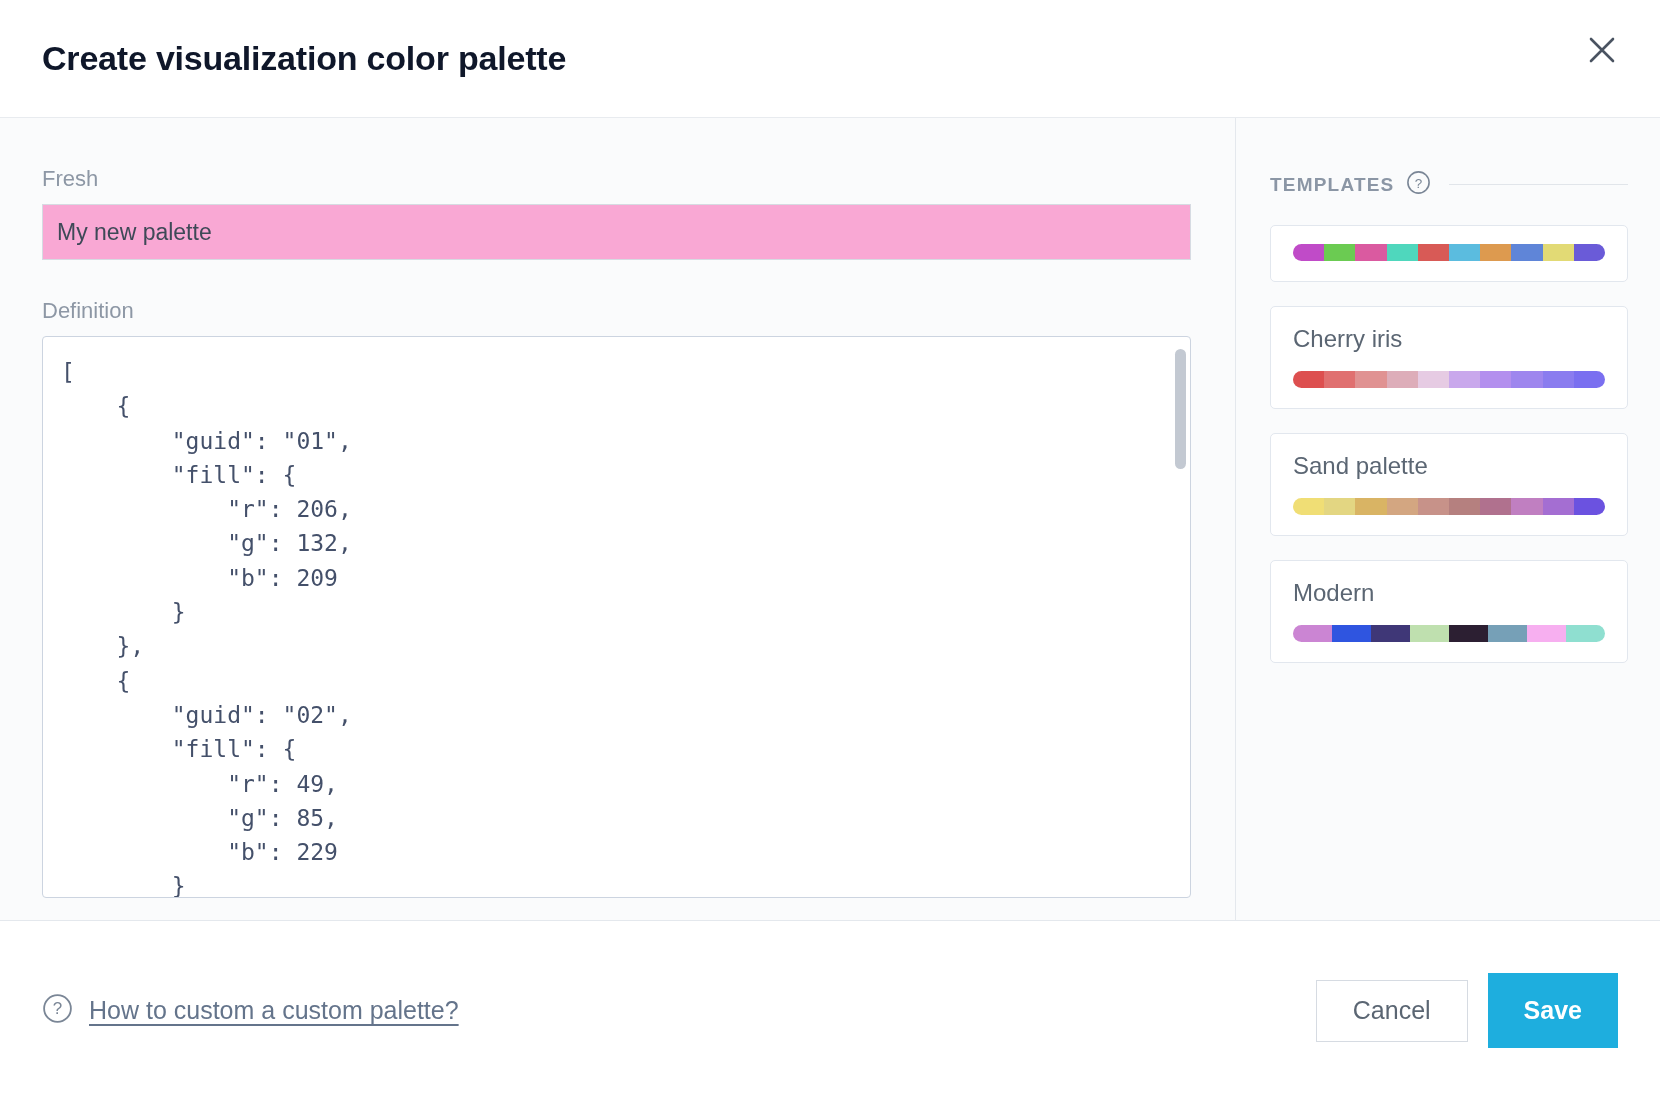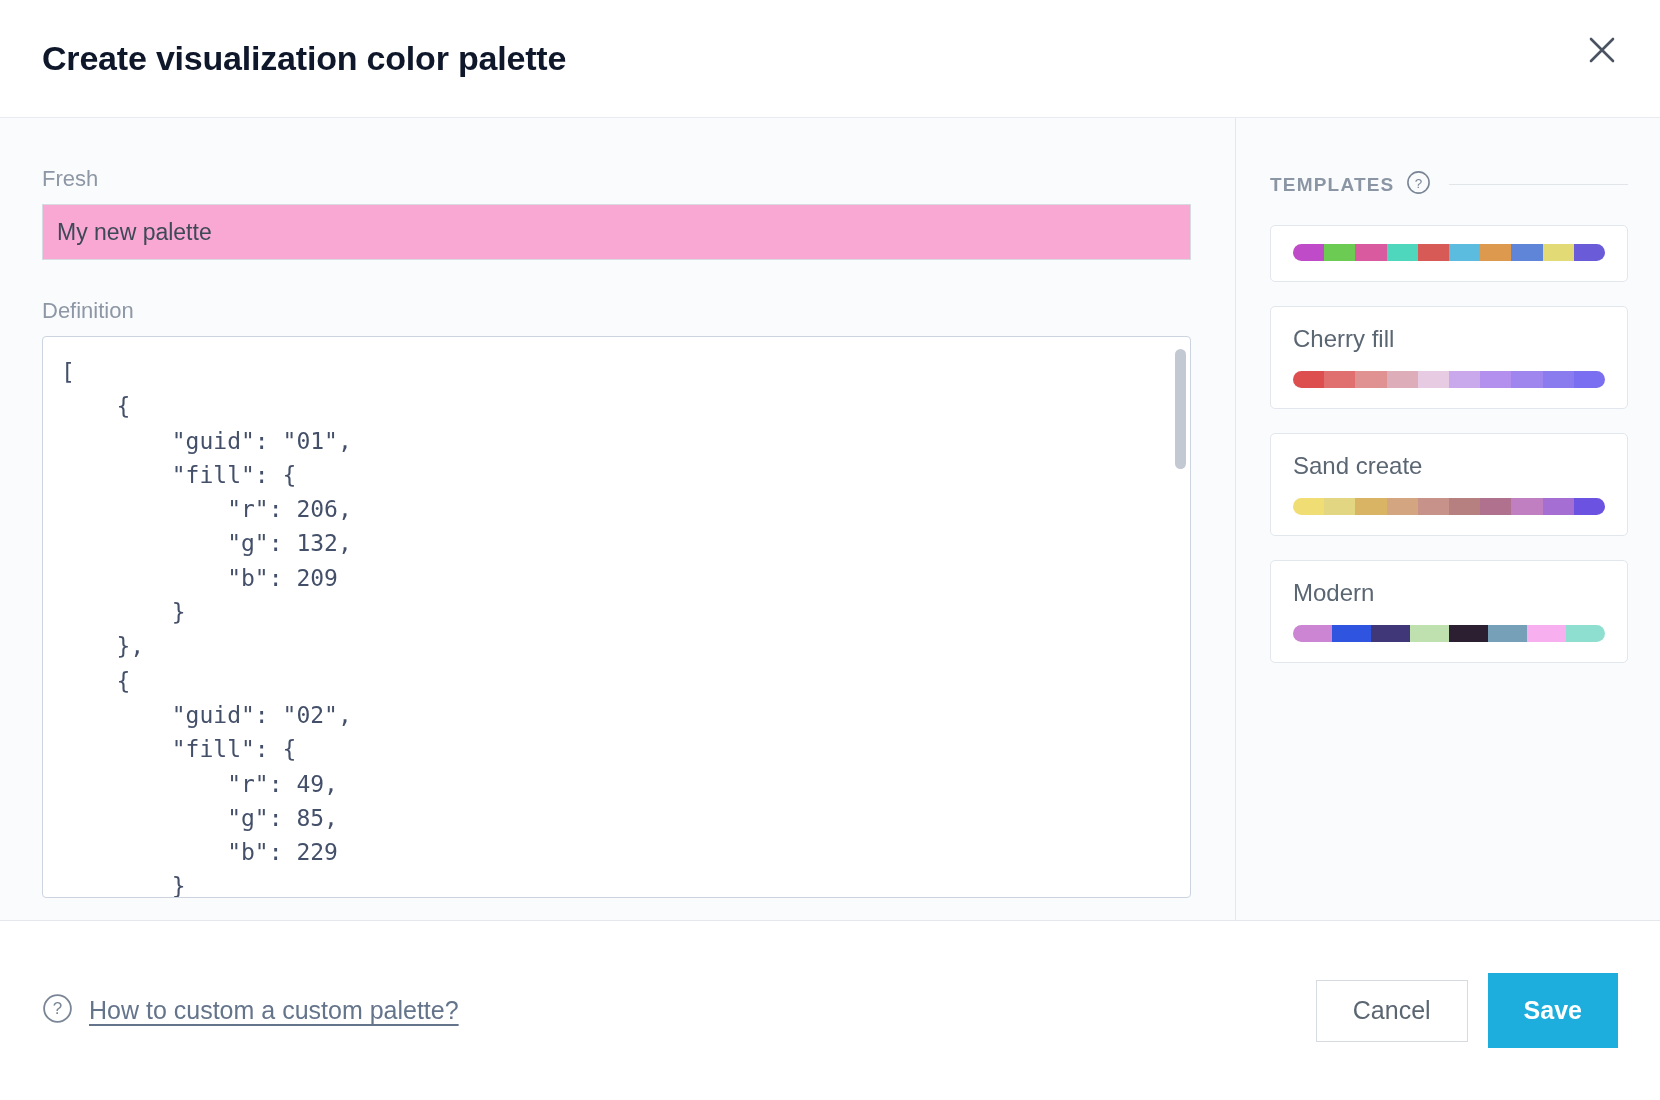--- a/index.html
+++ b/index.html
@@ -293,36 +293,36 @@
               <div class="swatch" style="background: rgb(79, 215, 189);"></div>
               <div class="swatch" style="background: rgb(216, 90, 86);"></div>
               <div class="swatch" style="background: rgb(91, 188, 223);"></div>
               <div class="swatch" style="background: rgb(221, 154, 79);"></div>
               <div class="swatch" style="background: rgb(95, 133, 216);"></div>
               <div class="swatch" style="background: rgb(226, 218, 117);"></div>
               <div class="swatch" style="background: rgb(106, 91, 216);"></div>
             </div>
           </div>
           <div class="tpl-card">
-            <div class="tpl-name">Cherry fill</div>
+            <div class="tpl-name">Cherry iris</div>
             <div class="swatch-bar">
               <div class="swatch" style="background: rgb(221, 79, 79);"></div>
               <div class="swatch" style="background: rgb(224, 112, 112);"></div>
               <div class="swatch" style="background: rgb(224, 146, 146);"></div>
               <div class="swatch" style="background: rgb(221, 173, 185);"></div>
               <div class="swatch" style="background: rgb(230, 203, 227);"></div>
               <div class="swatch" style="background: rgb(201, 168, 236);"></div>
               <div class="swatch" style="background: rgb(179, 143, 238);"></div>
               <div class="swatch" style="background: rgb(158, 134, 238);"></div>
               <div class="swatch" style="background: rgb(138, 124, 239);"></div>
               <div class="swatch" style="background: rgb(122, 111, 240);"></div>
             </div>
           </div>
           <div class="tpl-card">
-            <div class="tpl-name">Sand create</div>
+            <div class="tpl-name">Sand palette</div>
             <div class="swatch-bar">
               <div class="swatch" style="background: rgb(240, 222, 117);"></div>
               <div class="swatch" style="background: rgb(227, 214, 130);"></div>
               <div class="swatch" style="background: rgb(217, 180, 100);"></div>
               <div class="swatch" style="background: rgb(211, 166, 129);"></div>
               <div class="swatch" style="background: rgb(199, 146, 137);"></div>
               <div class="swatch" style="background: rgb(181, 128, 127);"></div>
               <div class="swatch" style="background: rgb(176, 113, 142);"></div>
               <div class="swatch" style="background: rgb(192, 127, 193);"></div>
               <div class="swatch" style="background: rgb(164, 110, 210);"></div>

